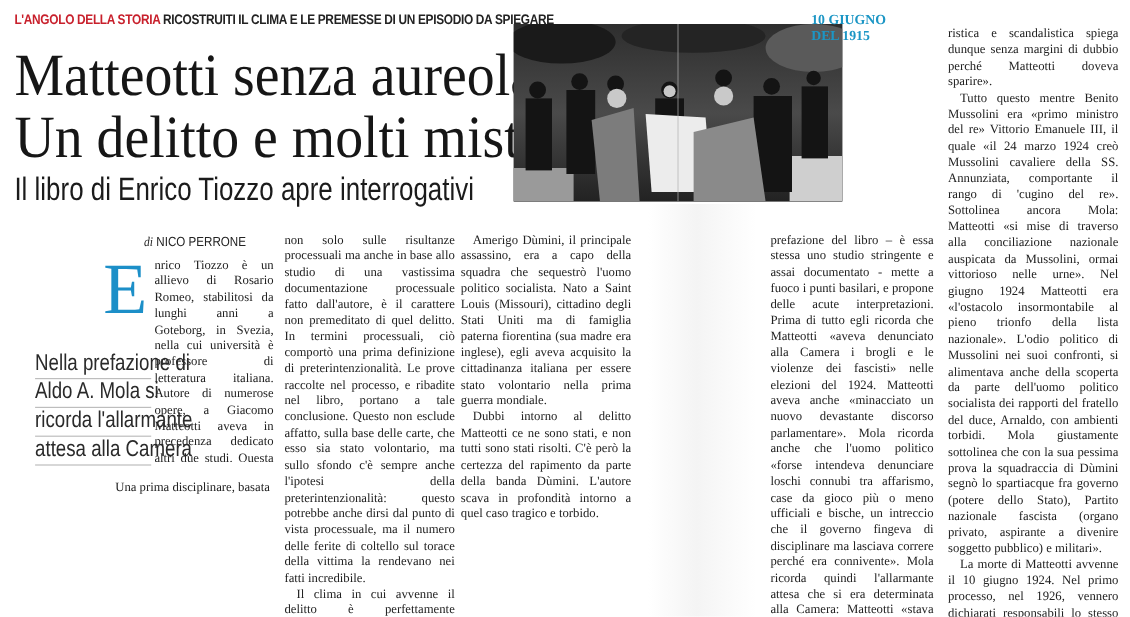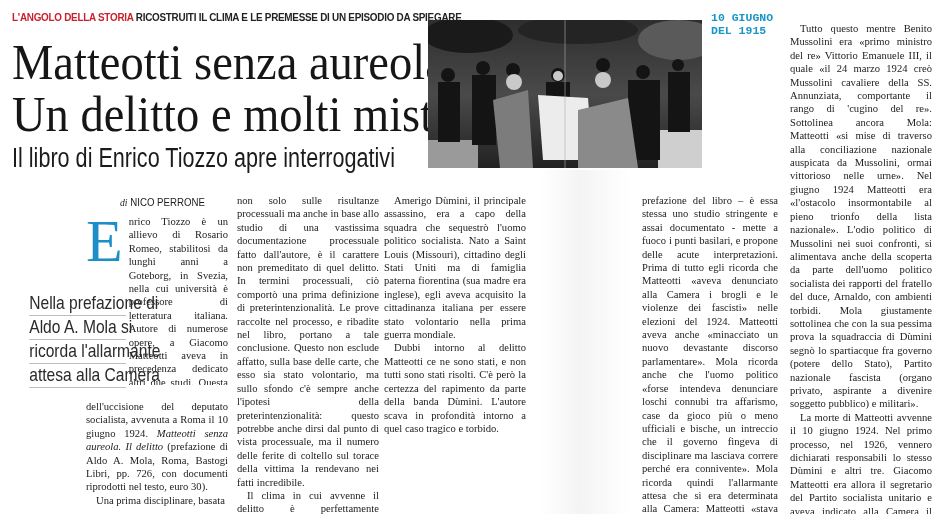--- a/index.html
+++ b/index.html
@@ -7,21 +7,21 @@
   .abs { position: absolute; }
   .kicker { left: 12px; top: 11px; font-family: "Liberation Sans", sans-serif; font-weight: bold; font-size: 11.5px; letter-spacing: -0.3px; transform: scaleX(0.86); transform-origin: left top; white-space: nowrap; text-transform: uppercase; }
   .kicker .red { color: #c8202c; }
   .kicker .dark { color: #222; }
   .headline { left: 12px; font-family: "Liberation Serif", serif; font-size: 50px; line-height: 50px; color: #161616; white-space: nowrap; transform: scaleX(0.93); transform-origin: left top; }
   .h1 { top: 37px; }
   .h2 { top: 89px; }
   .subhead { left: 12px; top: 143px; font-family: "Liberation Sans", sans-serif; font-size: 27px; color: #1b1b1b; white-space: nowrap; transform: scaleX(0.8); transform-origin: left top; }
   .photo { left: 428px; top: 20px; width: 274px; height: 148px; overflow: hidden; background: #3a3a3a; }
   .photo svg { display: block; }
-  .caption { left: 711px; top: 11px; width: 72px; font-family: Liberation Mono, monospace; font-weight: bold; font-size: 11.5px; line-height: 13px; }
+  .caption { left: 676px; top: 11px; width: 72px; font-family: Liberation Serif, serif; font-weight: bold; font-size: 11.5px; line-height: 13px; }
   .caption .date { color: #1c96c5; }
   .caption .text { color: #1b1b1b; }
   .byline { left: 120px; top: 196px; font-family: "Liberation Sans", sans-serif; font-size: 11px; color: #222; transform: scaleX(0.88); transform-origin: left top; white-space: nowrap; }
   .byline .di { font-style: italic; font-family: "Liberation Serif", serif; }
   .col { font-family: "Liberation Serif", serif; font-size: 10.6px; line-height: 13.4px; color: #222; text-align: justify; hyphens: auto; }
   .col p { margin: 0; text-indent: 10px; }
   .col p.noindent { text-indent: 0; }
   .col1 { left: 86px; top: 215px; width: 142px; }
   .dropcap { float: left; font-family: "Liberation Serif", serif; font-size: 60px; line-height: 48px; color: #1c8fc8; margin: 2px 6px 0 0; }
   .pullquote { left: 8px; top: 292px; width: 118px; font-family: "Liberation Sans", sans-serif; font-size: 19px; line-height: 22px; color: #2a2a2a; text-align: right; transform: scaleX(0.82); transform-origin: right top; }
@@ -104,38 +104,36 @@
 </div>
 
 <div class="abs pullquote">
   <span class="pq-line">Nella prefazione di</span>
   <span class="pq-line">Aldo A. Mola si</span>
   <span class="pq-line">ricorda l'allarmante</span>
   <span class="pq-line">attesa alla Camera</span>
 </div>
 
 <div class="abs col col1-bottom" style="top:400px;left:86px;width:142px;">
-  <p class="noindent">
-    <span>dell'uccisione del deputato socialista, avvenuta a Roma il 10 giugno 1924. </span><i>Matteotti senza aureola. Il delitto</i><span> (prefazione di Aldo A. Mola, Roma, Bastogi Libri, pp. 726, con documenti riprodotti nel testo, euro 30).</span>
-  </p>
   <p>Una prima disciplinare, basata</p>
 </div>
 
 <div class="abs col col2">
   <p class="noindent">non solo sulle risultanze processuali ma anche in base allo studio di una vastissima documentazione processuale fatto dall'autore, è il carattere non premeditato di quel delitto. In termini processuali, ciò comportò una prima definizione di preterintenzionalità. Le prove raccolte nel processo, e ribadite nel libro, portano a tale conclusione. Questo non esclude affatto, sulla base delle carte, che esso sia stato volontario, ma sullo sfondo c'è sempre anche l'ipotesi della preterintenzionalità: questo potrebbe anche dirsi dal punto di vista processuale, ma il numero delle ferite di coltello sul torace della vittima la rendevano nei fatti incredibile.</p>
   <p>Il clima in cui avvenne il delitto è perfettamente ricostruito, nel quadro delittuoso imposto alla vita politica allora dal fascismo.</p>
 
 </div>
 
 <div class="abs col col3">
   <p>Amerigo Dùmini, il principale assassino, era a capo della squadra che sequestrò l'uomo politico socialista. Nato a Saint Louis (Missouri), cittadino degli Stati Uniti ma di famiglia paterna fiorentina (sua madre era inglese), egli aveva acquisito la cittadinanza italiana per essere stato volontario nella prima guerra mondiale.</p>
   <p>Dubbi intorno al delitto Matteotti ce ne sono stati, e non tutti sono stati risolti. C'è però la certezza del rapimento da parte della banda Dùmini. L'autore scava in profondità intorno a quel caso tragico e torbido.</p>
 
 </div>
 
 <div class="abs col col4">
   <p class="noindent">prefazione del libro – è essa stessa uno studio stringente e assai documentato - mette a fuoco i punti basilari, e propone delle acute interpretazioni. Prima di tutto egli ricorda che Matteotti «aveva denunciato alla Camera i brogli e le violenze dei fascisti» nelle elezioni del 1924. Matteotti aveva anche «minacciato un nuovo devastante discorso parlamentare». Mola ricorda anche che l'uomo politico «forse intendeva denunciare loschi connubi tra affarismo, case da gioco più o meno ufficiali e bische, un intreccio che il governo fingeva di disciplinare ma lasciava correre perché era connivente». Mola ricorda quindi l'allarmante attesa che si era determinata alla Camera: Matteotti «stava per svelare gli interessi personali del re nella concessione di estrazioni petrolifere alla Sinclair Oil». La conclusione di Mola è che «la somma di pista politica, affa-</p>
 </div>
 
 <div class="abs col col5">
+  <p class="noindent">ristica e scandalistica spiega dunque senza margini di dubbio perché Matteotti doveva sparire».</p>
   <p>Tutto questo mentre Benito Mussolini era «primo ministro del re» Vittorio Emanuele III, il quale «il 24 marzo 1924 creò Mussolini cavaliere della SS. Annunziata, comportante il rango di 'cugino del re». Sottolinea ancora Mola: Matteotti «si mise di traverso alla conciliazione nazionale auspicata da Mussolini, ormai vittorioso nelle urne». Nel giugno 1924 Matteotti era «l'ostacolo insormontabile al pieno trionfo della lista nazionale». L'odio politico di Mussolini nei suoi confronti, si alimentava anche della scoperta da parte dell'uomo politico socialista dei rapporti del fratello del duce, Arnaldo, con ambienti torbidi. Mola giustamente sottolinea che con la sua pessima prova la squadraccia di Dùmini segnò lo spartiacque fra governo (potere dello Stato), Partito nazionale fascista (organo privato, aspirante a divenire soggetto pubblico) e militari».</p>
   <p>La morte di Matteotti avvenne il 10 giugno 1924. Nel primo processo, nel 1926, vennero dichiarati responsabili lo stesso Dùmini e altri tre. Giacomo Matteotti era allora il segretario del Partito socialista unitario e aveva indicato alla Camera il Partito nazionale fascista come mandante delle aggressioni avvenute durante la campagna elettorale.</p>
 </div>
 
 </body></html>

